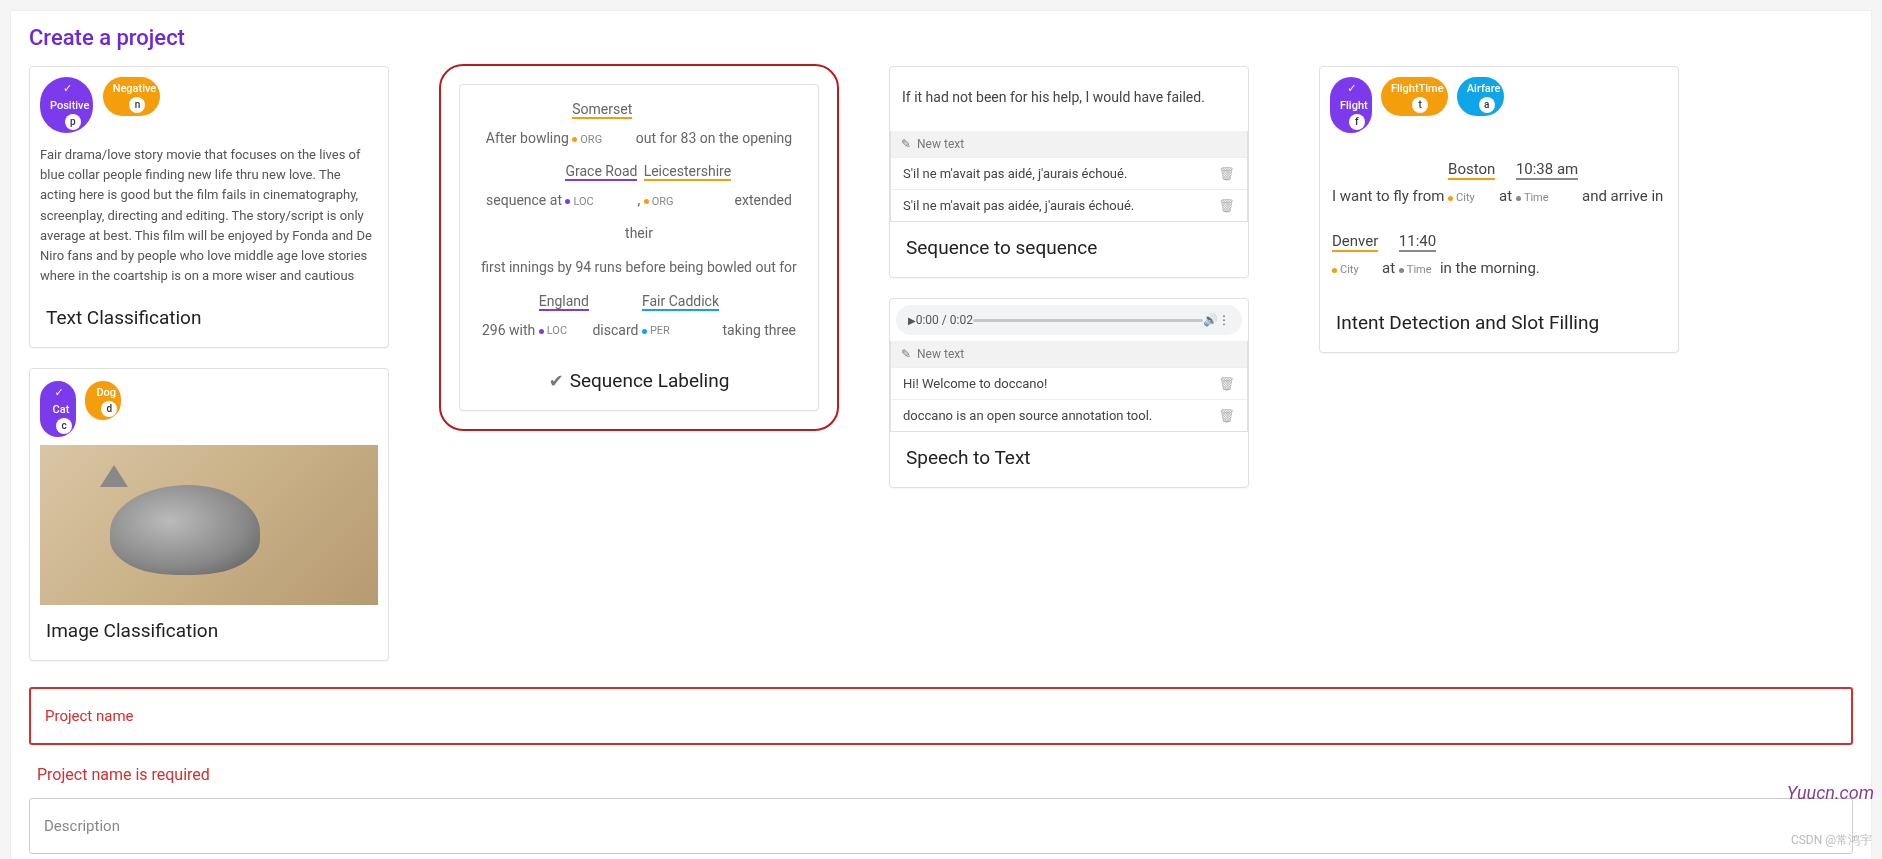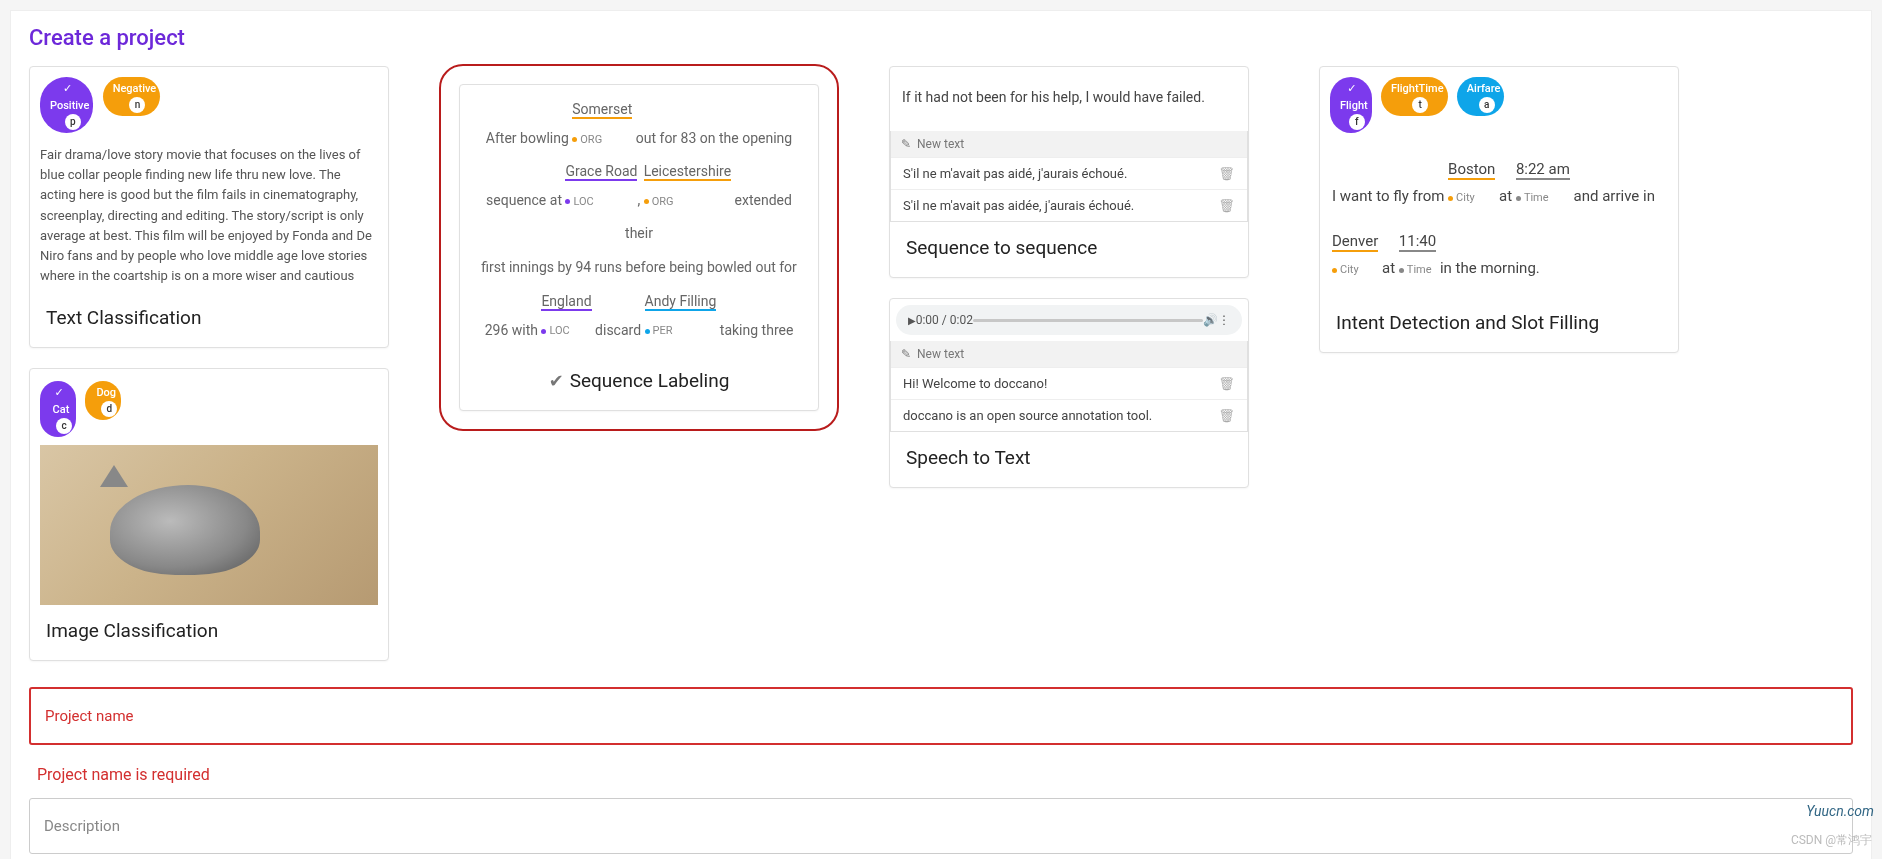--- a/index.html
+++ b/index.html
@@ -37,21 +37,21 @@
 .slot-text { font-size: 15px; color: #444; line-height: 2.2; padding: 6px 2px; }
 .cat-img { width: 100%; height: 160px; background: linear-gradient(135deg,#d9c6a5 0%,#cbb38a 45%,#b69a72 100%); position: relative; overflow:hidden;}
 
 .cat-img::before{content:"";position:absolute;left:70px;top:40px;width:150px;height:90px;background:radial-gradient(ellipse at 40% 40%,#bbb 0%,#888 60%,#555 100%);border-radius:60% 55% 50% 50%/60% 60% 45% 45%;}
 .cat-img::after{content:"";position:absolute;left:60px;top:20px;width:0;height:0;border-left:14px solid transparent;border-right:14px solid transparent;border-bottom:22px solid #888;}
 .check-icon { color: #777; font-size: 18px; }
 .fields { margin-top: 26px; }
 .field { border: 1px solid #ccc; border-radius: 3px; padding: 18px 14px; margin-bottom: 8px; font-size: 15px; color: #888; background: #fff; }
 .field.error { border: 2px solid #d32f2f; color: #d32f2f; }
 .errmsg { color: #d32f2f; font-size: 16px; margin: 20px 0 14px 8px; }
-.watermark { position: fixed; right: 8px; bottom: 40px; color: #0c4a6e; font-size: 14px; font-style: italic; opacity: 0.85; }
+.watermark { position: fixed; right: 8px; bottom: 56px; color: #701a75; font-size: 18px; font-style: italic; opacity: 0.85; }
 .csdn { position: fixed; right: 10px; bottom: 10px; color: #bbb; font-size: 12px; }
 .pen-icon::before { content: "✎"; }
 .play-icon::before { content: "▶"; font-size: 10px; }
 .vol-icon::before { content: "🔊"; font-size: 12px; opacity: .7;}
 .more-icon::before { content: "⋮"; }
 .tick::before{content:"✓";margin-right:4px;}
 </style>
 </head>
 <body>
 
@@ -101,21 +101,21 @@
       <div class="card selected-red" style="margin-top:18px">
         <div class="card-body seq-text" style="min-height:200px">
           <div>
             <span>After bowling </span><span class="tok"><span class="ul-org">Somerset</span><span class="lab"><span class="dot o"></span><span>ORG</span></span></span><span> out for 83 on the opening</span>
           </div>
           <div>
             <span>sequence at </span><span class="tok"><span class="ul-loc">Grace Road</span><span class="lab"><span class="dot l"></span><span>LOC</span></span></span><span>, </span><span class="tok"><span class="ul-org">Leicestershire</span><span class="lab"><span class="dot o"></span><span>ORG</span></span></span><span> extended their</span>
           </div>
           <div>first innings by 94 runs before being bowled out for</div>
           <div>
-            <span>296 with </span><span class="tok"><span class="ul-loc">England</span><span class="lab"><span class="dot l"></span><span>LOC</span></span></span><span> discard </span><span class="tok"><span class="ul-per">Andy Filling</span><span class="lab"><span class="dot p"></span><span>PER</span></span></span><span> taking three</span>
+            <span>296 with </span><span class="tok"><span class="ul-loc">England</span><span class="lab"><span class="dot l"></span><span>LOC</span></span></span><span> discard </span><span class="tok"><span class="ul-per">Fair Caddick</span><span class="lab"><span class="dot p"></span><span>PER</span></span></span><span> taking three</span>
           </div>
         </div>
         <div class="card-title" style="justify-content:center">
             <span class="check-icon">✔</span>
             <span>Sequence Labeling</span>
           </div>
       </div>
     </div>
 
     <div class="col">
@@ -176,21 +176,21 @@
             <span class="chip orange">
                 <span>FlightTime</span>
                 <span class="k">t</span>
               </span>
             <span class="chip blue">
                 <span>Airfare</span>
                 <span class="k">a</span>
               </span>
           </div>
           <div class="slot-text" style="margin-top:14px">
-            <span>I want to fly from </span><span class="tok"><span class="ul-slot1">Boston</span><span class="lab"><span class="dot o"></span><span>City</span></span></span><span> at </span><span class="tok"><span class="ul-slot2">8:22 am</span><span class="lab"><span class="dot" style="background:#888"></span><span>Time</span></span></span><span> and arrive in</span>
+            <span>I want to fly from </span><span class="tok"><span class="ul-slot1">Boston</span><span class="lab"><span class="dot o"></span><span>City</span></span></span><span> at </span><span class="tok"><span class="ul-slot2">10:38 am</span><span class="lab"><span class="dot" style="background:#888"></span><span>Time</span></span></span><span> and arrive in</span>
           </div>
           <div class="slot-text">
             <span class="tok"><span class="ul-slot1">Denver</span><span class="lab"><span class="dot o"></span><span>City</span></span></span><span> at </span><span class="tok"><span class="ul-slot2">11:40</span><span class="lab"><span class="dot" style="background:#888"></span><span>Time</span></span></span><span> in the morning.</span>
           </div>
         </div>
         <div class="card-title">Intent Detection and Slot Filling</div>
       </div>
     </div>
 
   </div>

